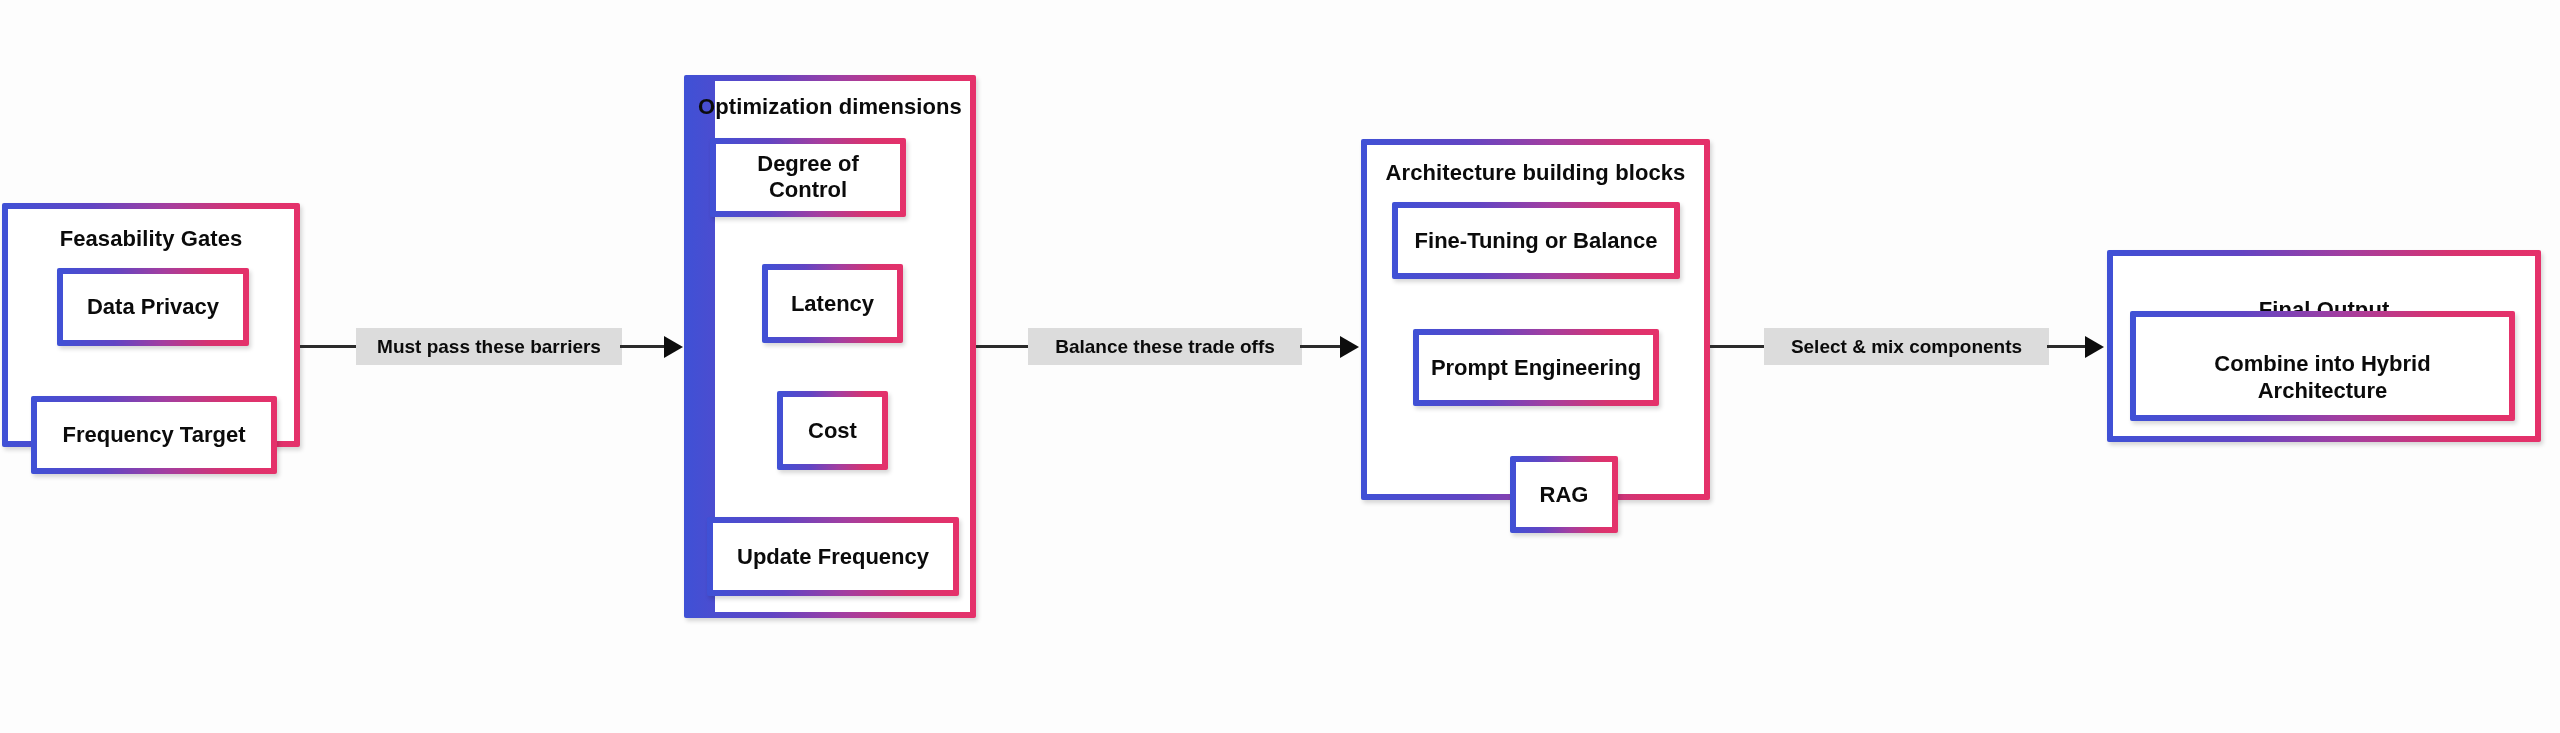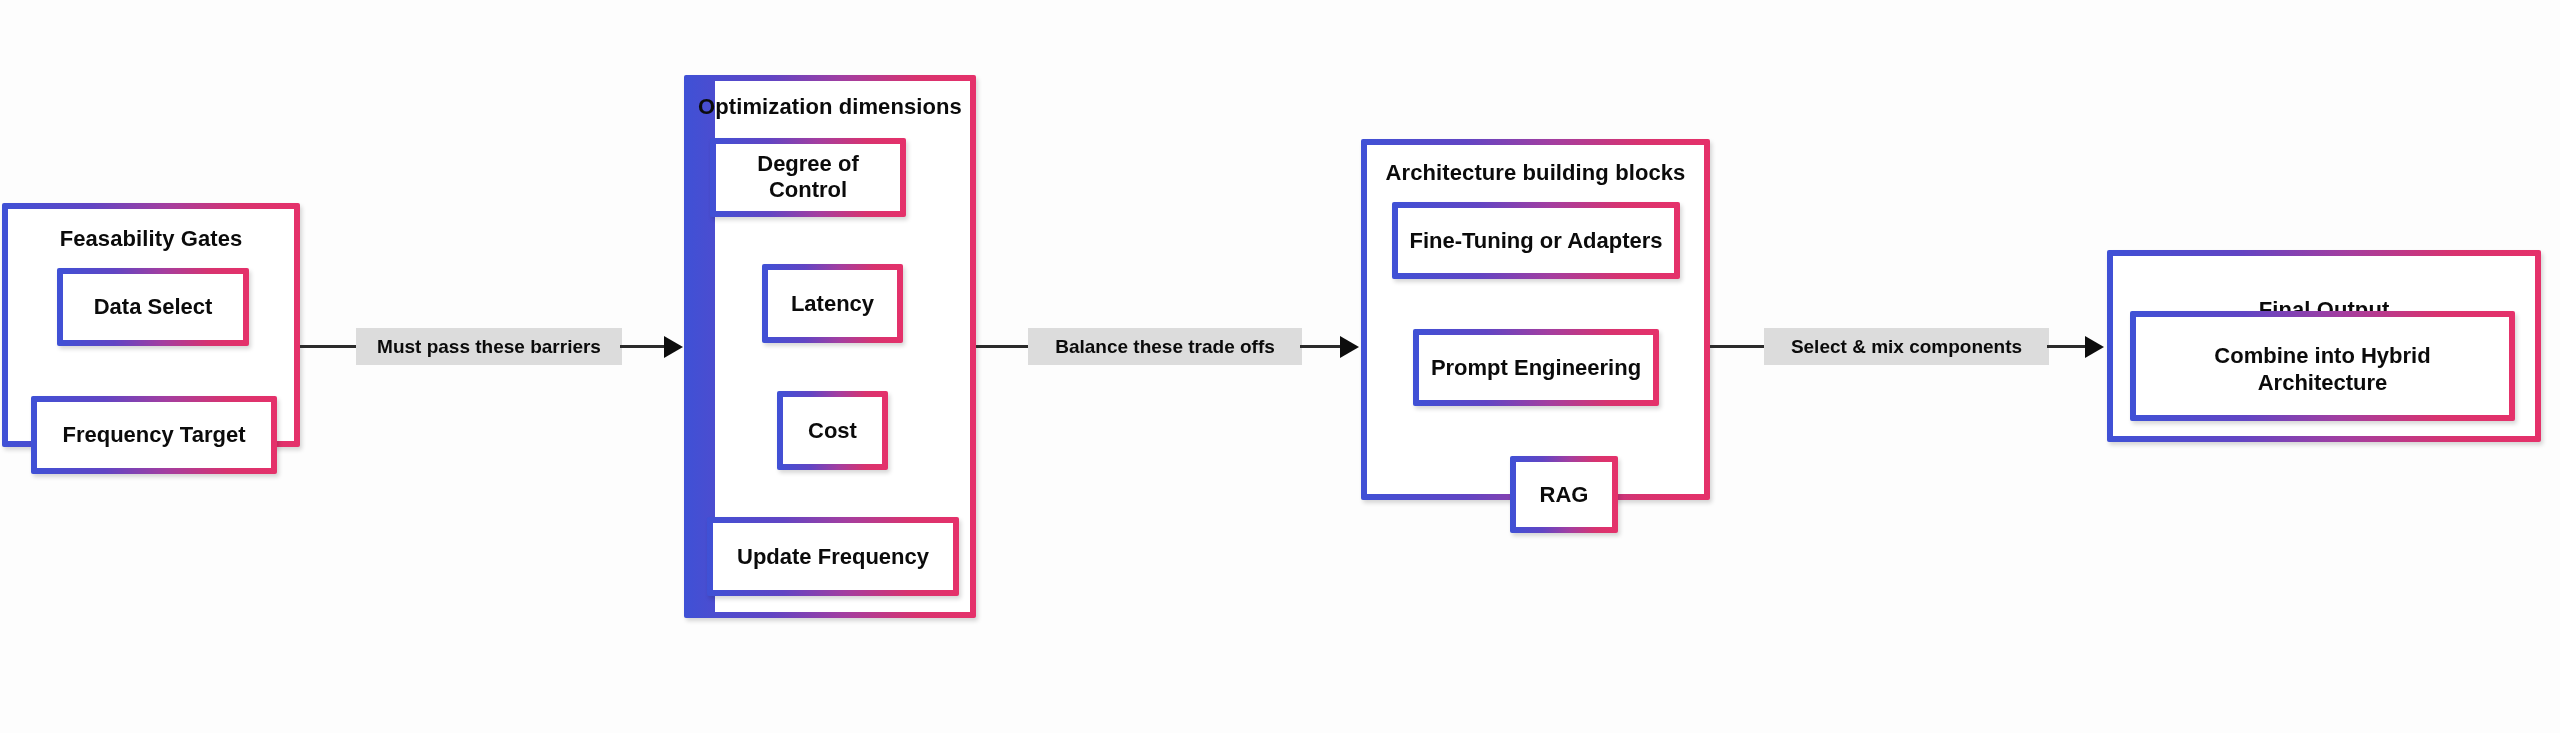--- a/index.html
+++ b/index.html
@@ -93,21 +93,21 @@
 </style>
 </head>
 <body>
 
 <div id="canvas">
 
   <div class="gbox" style="left:2px; top:203px; width:298px; height:244px;">
     <div class="group-title" style="top:20px; font-size:22px;">Feasability Gates</div>
 
     <div class="gbox thin" style="left:52px; top:62px; width:192px; height:78px;">
-      <div class="leaf-label" style="font-size:22px;">Data Select</div>
+      <div class="leaf-label" style="font-size:22px;">Data Privacy</div>
     </div>
 
     <div class="gbox thin" style="left:26px; top:190px; width:246px; height:78px;">
       <div class="leaf-label" style="font-size:22px;">Frequency Target</div>
     </div>
   </div>
 
   <div class="edge-line" style="left:300px; top:345px; width:58px;"></div>
   <div class="edge-label" style="left:356px; top:328px; width:266px; height:37px; font-size:19px;">Must pass these barriers</div>
   <div class="edge-line" style="left:620px; top:345px; width:48px;"></div>
@@ -135,38 +135,38 @@
 
   <div class="edge-line" style="left:976px; top:345px; width:54px;"></div>
   <div class="edge-label" style="left:1028px; top:328px; width:274px; height:37px; font-size:19px;">Balance these trade offs</div>
   <div class="edge-line" style="left:1300px; top:345px; width:42px;"></div>
   <div class="edge-head" style="left:1340px; top:336px;"></div>
 
   <div class="gbox" style="left:1361px; top:139px; width:349px; height:361px;">
     <div class="group-title" style="top:18px; font-size:22px;">Architecture building blocks</div>
 
     <div class="gbox thin" style="left:28px; top:60px; width:288px; height:77px;">
-      <div class="leaf-label" style="font-size:22px;">Fine-Tuning or Adapters</div>
+      <div class="leaf-label" style="font-size:22px;">Fine-Tuning or Balance</div>
     </div>
 
     <div class="gbox thin" style="left:49px; top:187px; width:246px; height:77px;">
       <div class="leaf-label" style="font-size:22px;">Prompt Engineering</div>
     </div>
 
     <div class="gbox thin" style="left:122px; top:314px; width:108px; height:77px;margin-left:24px;">
       <div class="leaf-label" style="font-size:22px;">RAG</div>
     </div>
   </div>
 
   <div class="edge-line" style="left:1710px; top:345px; width:56px;"></div>
   <div class="edge-label" style="left:1764px; top:328px; width:285px; height:37px; font-size:19px;">Select &amp; mix components</div>
   <div class="edge-line" style="left:2047px; top:345px; width:40px;"></div>
   <div class="edge-head" style="left:2085px; top:336px;"></div>
 
   <div class="gbox" style="left:2107px; top:250px; width:434px; height:192px;">
     <div class="group-title" style="top:20px; font-size:22px;margin-top:24px;">Final Output</div>
 
     <div class="gbox thin" style="left:20px; top:58px; width:385px; height:110px;">
-      <div class="leaf-label" style="font-size:22px; max-width:240px; margin:4px auto;">Combine into Hybrid Architecture</div>
+      <div class="leaf-label" style="font-size:22px; max-width:240px; margin:12px auto;">Combine into Hybrid Architecture</div>
     </div>
   </div>
 
 </div>
 
 </body></html>

